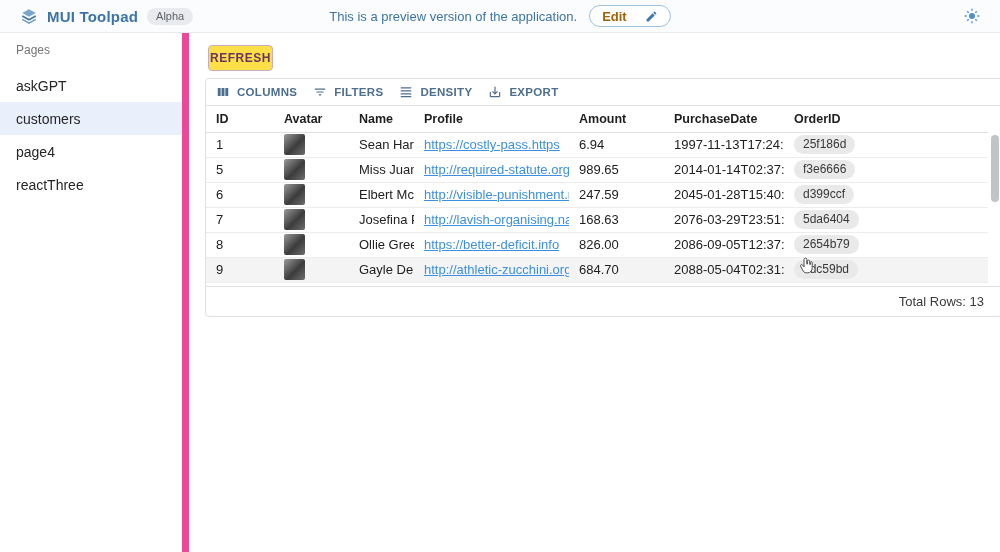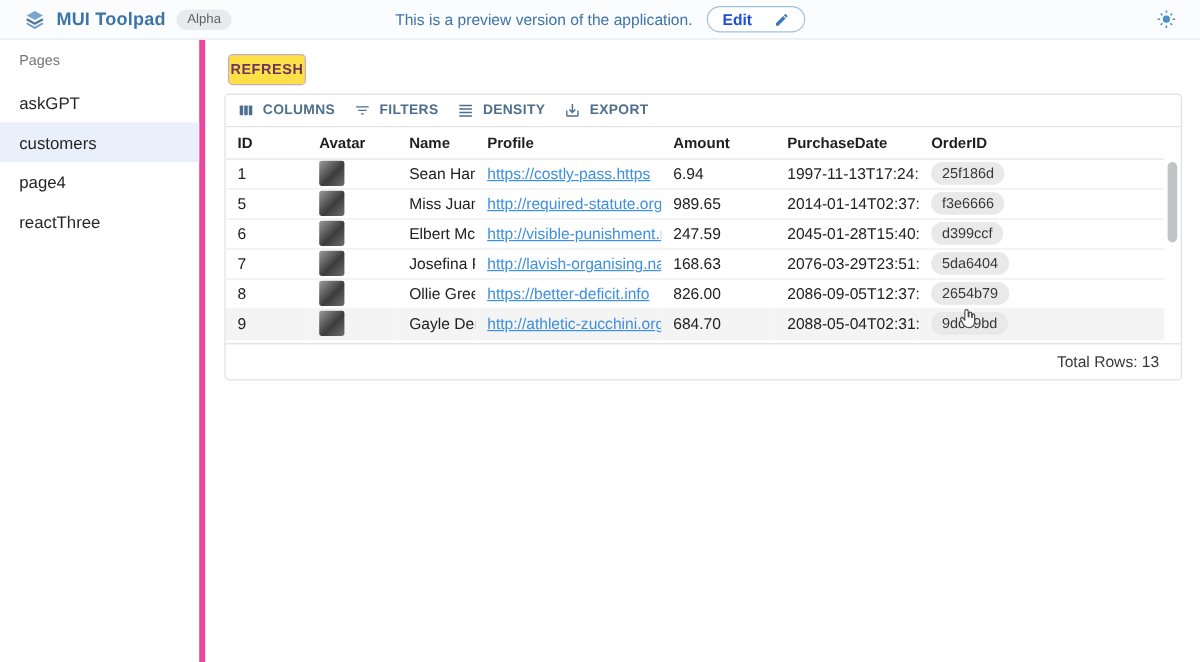--- a/index.html
+++ b/index.html
@@ -10,28 +10,28 @@
   .appbar { height: 33px; background: #fbfcfd; border-bottom: 1px solid #e7e9eb;
             display: flex; align-items: center; padding: 0 20px; position: relative; }
   .brand { display: flex; align-items: center; gap: 9px; z-index: 2; }
   .brand-title { color: #3d74a8; font-weight: bold; font-size: 15px; letter-spacing: .2px; }
   .alpha-chip { background: #e8eaed; color: #5f6368; font-size: 11px; padding: 2px 9px;
                 border-radius: 10px; line-height: 13px; }
   .appbar-center { position: absolute; left: 0; right: 0; top: 0; bottom: 0;
                    display: flex; justify-content: center; align-items: center; gap: 12px; }
   .preview-text { color: #3d74a8; font-size: 13px; }
   .edit-btn { display: inline-flex; align-items: center; gap: 18px; border: 1px solid #9fc1de;
-              border-radius: 14px; padding: 2px 12px; background: #fff; color: #1d4ed8;
+              border-radius: 14px; padding: 2px 12px; background: #fff; color: #a16207;
               font-weight: bold; font-size: 13px; cursor: pointer; height: 22px; }
   .theme-btn { margin-left: auto; background: none; border: none; cursor: pointer;
                display: flex; align-items: center; z-index: 2; }
 
   
   .layout { display: flex; height: 519px; }
-  .sidebar { width: 171px; border-right: 5px solid #ec4899; background: #fff; flex: none; }
+  .sidebar { width: 189px; border-right: 7px solid #ec4899; background: #fff; flex: none; }
   .section-label { color: #757575; font-size: 12px; padding: 10px 16px 0; }
   .nav-list { margin-top: 12px; }
   .nav-item { height: 33px; display: flex; align-items: center; padding: 0 16px;
               font-size: 14px; color: #262626; cursor: pointer; }
   .nav-item.selected { background: #e9f0fb; }
 
   .content { flex: 1; position: relative; }
 
   
   .refresh-btn { margin: 12px 0 0 19px; padding: 5px 1px; font-size: 12px; font-weight: bold;

